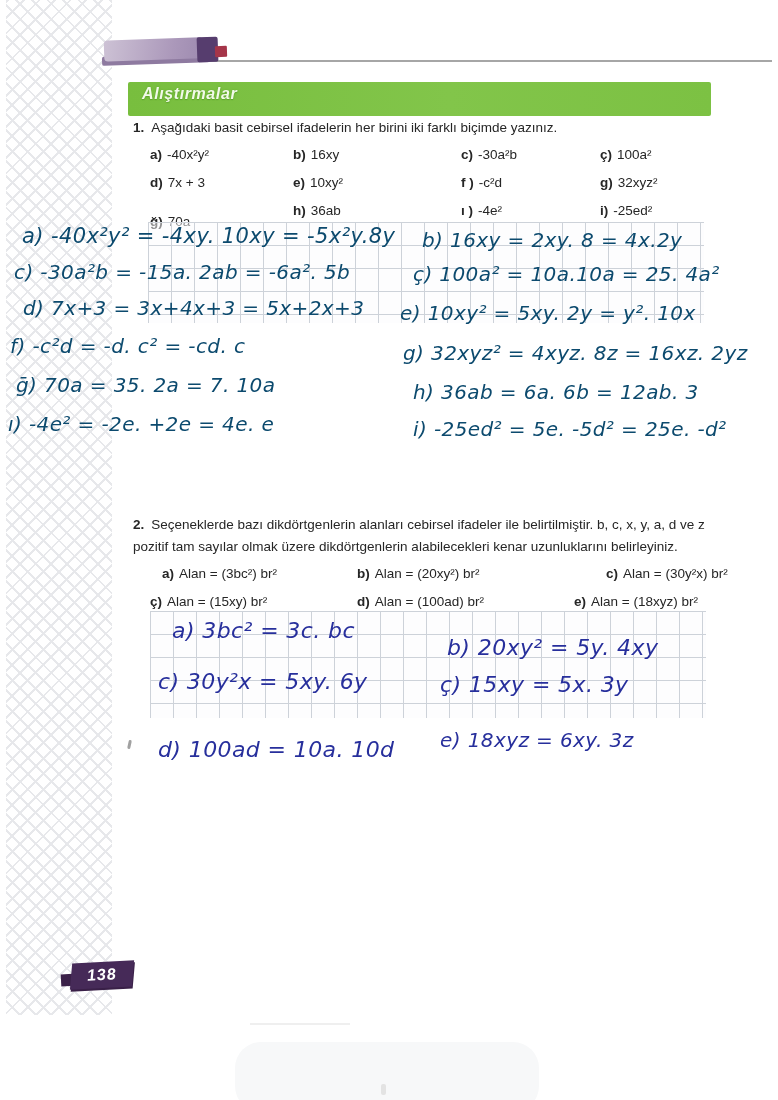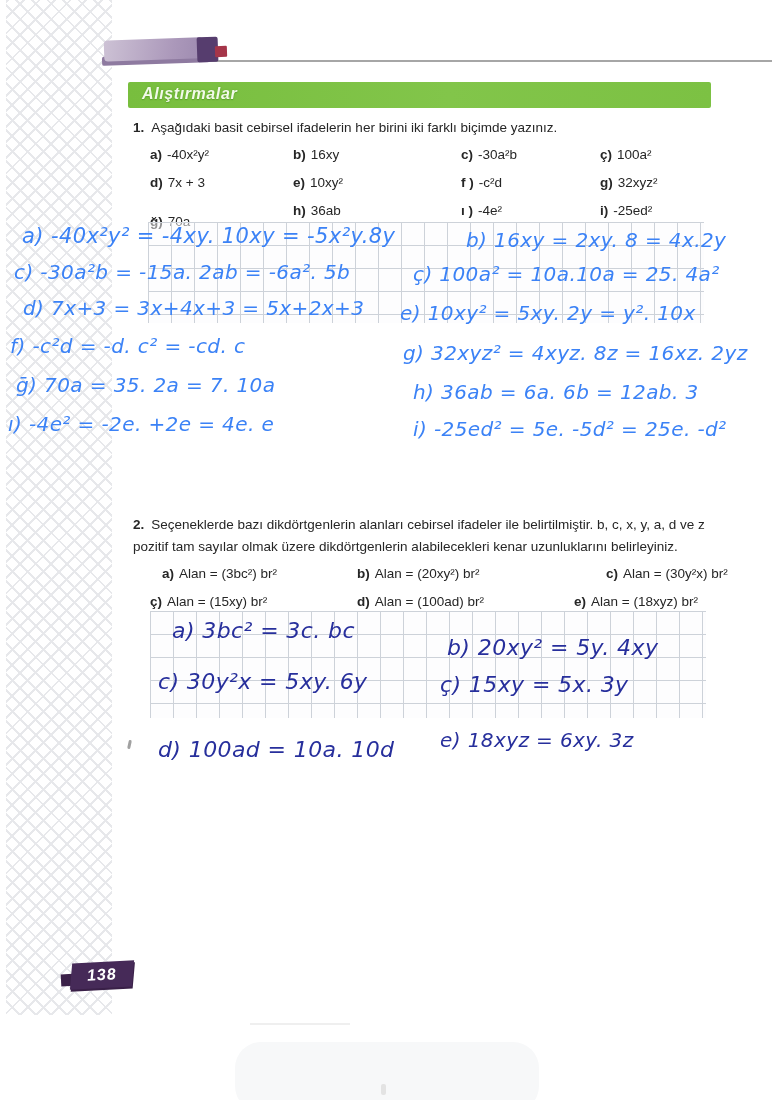--- a/index.html
+++ b/index.html
@@ -16,39 +16,39 @@
   
   .top-rule{position:absolute;left:140px;top:60px;width:632px;height:2px;background:#a6a6a6;}
   .eraser-base{position:absolute;left:102px;top:55px;width:108px;height:9px;background:#8e7aa0;border-radius:2px;transform:rotate(-2deg);}
   .eraser-body{position:absolute;left:104px;top:39px;width:98px;height:21px;border-radius:4px 2px 2px 4px;
     background:linear-gradient(100deg,#c9bdd2 0%,#b2a1c0 45%,#a globally 0) ,#b3a2c1;
     background:linear-gradient(100deg,#cdc2d5,#ab98ba 70%,#9e8bb0);transform:rotate(-2deg);}
   .eraser-cap{position:absolute;left:197px;top:37px;width:21px;height:25px;background:#563d6e;border-radius:2px;transform:rotate(-2deg);}
   .eraser-nub{position:absolute;left:215px;top:46px;width:12px;height:11px;background:#a53549;border-radius:1px;transform:rotate(-2deg);}
 
   
-  .band{position:absolute;left:128px;top:82px;width:583px;height:26px;border-radius:2px;
+  .band{position:absolute;left:128px;top:82px;width:583px;height:34px;border-radius:2px;
     background:linear-gradient(90deg,#78be3e,#82c54a 55%,#7cc143);}
   .band-title{display:inline-block;padding:3px 0 0 14px;font-size:16px;font-weight:bold;letter-spacing:.6px;
     color:#f2fae9;text-shadow:0 0 2px #63a92f, 0 1px 1px #5ea32c;font-style:italic;}
 
   
   .qhead{position:absolute;font-size:13.5px;color:#262626;line-height:1.6;}
   .qhead b{margin-right:7px;}
   .pitem{position:absolute;font-size:13.5px;color:#262626;white-space:nowrap;}
   .pitem b{margin-right:5px;}
 
   
   .gridpaper{position:absolute;background-color:rgba(252,252,253,.5);
     background-image:linear-gradient(#cdd2d9 1px,transparent 1px),linear-gradient(90deg,#cdd2d9 1px,transparent 1px);
     background-size:23px 23px;}
 
   
   .hw{position:absolute;font-family:"DejaVu Sans",sans-serif;font-style:italic;white-space:nowrap;letter-spacing:.4px;}
-  .hw-red{color:#3b82f6;font-size:20px;}
+  .hw-red{color:#0c4a6e;font-size:20px;}
   .hw-blue{color:#272f9c;font-size:22px;}
 
   
   .badge{position:absolute;left:71px;top:962px;width:62px;height:26px;background:#462a58;
     transform:rotate(-3deg) skewX(-8deg);display:flex;align-items:center;justify-content:center;
     color:#fff;font-weight:bold;font-size:16px;letter-spacing:1px;box-shadow:1px 2px 0 #3a2048;}
   .badge-tab{position:absolute;left:61px;top:974px;width:16px;height:12px;background:#3a2048;transform:rotate(-3deg);}
 
   
   .bottom-card{position:absolute;left:235px;top:1042px;width:304px;height:70px;background:#f7f8f9;border-radius:26px;}
@@ -88,21 +88,21 @@
   <span class="pitem" style="left:600px;top:175px;"><b>g)</b><span>32xyz²</span></span>
 
   <span class="pitem" style="left:150px;top:214px;"><b>ğ)</b><span>70a</span></span>
   <span class="pitem" style="left:293px;top:203px;"><b>h)</b><span>36ab</span></span>
   <span class="pitem" style="left:461px;top:203px;"><b>ı )</b><span>-4e²</span></span>
   <span class="pitem" style="left:600px;top:203px;"><b>i)</b><span>-25ed²</span></span>
 
   <div class="gridpaper" style="left:148px;top:222px;width:556px;height:101px;"></div>
 
   <span class="hw hw-red" style="left:22px;top:224px;font-size:21px;">a) -40x²y² = -4xy. 10xy = -5x²y.8y</span>
-  <span class="hw hw-red" style="left:422px;top:228px;margin-left:44px;">b) 16xy = 2xy. 8 = 4x.2y</span>
+  <span class="hw hw-red" style="left:422px;top:228px;">b) 16xy = 2xy. 8 = 4x.2y</span>
   <span class="hw hw-red" style="left:14px;top:260px;">c) -30a²b = -15a. 2ab = -6a². 5b</span>
   <span class="hw hw-red" style="left:413px;top:262px;">ç) 100a² = 10a.10a = 25. 4a²</span>
   <span class="hw hw-red" style="left:14px;top:296px;margin-left:9px;">d) 7x+3 = 3x+4x+3 = 5x+2x+3</span>
   <span class="hw hw-red" style="left:400px;top:301px;">e) 10xy² = 5xy. 2y = y². 10x</span>
   <span class="hw hw-red" style="left:10px;top:334px;">f) -c²d = -d. c² = -cd. c</span>
   <span class="hw hw-red" style="left:403px;top:341px;">g) 32xyz² = 4xyz. 8z = 16xz. 2yz</span>
   <span class="hw hw-red" style="left:16px;top:373px;">ḡ) 70a = 35. 2a = 7. 10a</span>
   <span class="hw hw-red" style="left:413px;top:380px;">h) 36ab = 6a. 6b = 12ab. 3</span>
   <span class="hw hw-red" style="left:8px;top:412px;">ı) -4e² = -2e. +2e = 4e. e</span>
   <span class="hw hw-red" style="left:413px;top:417px;">i) -25ed² = 5e. -5d² = 25e. -d²</span>

